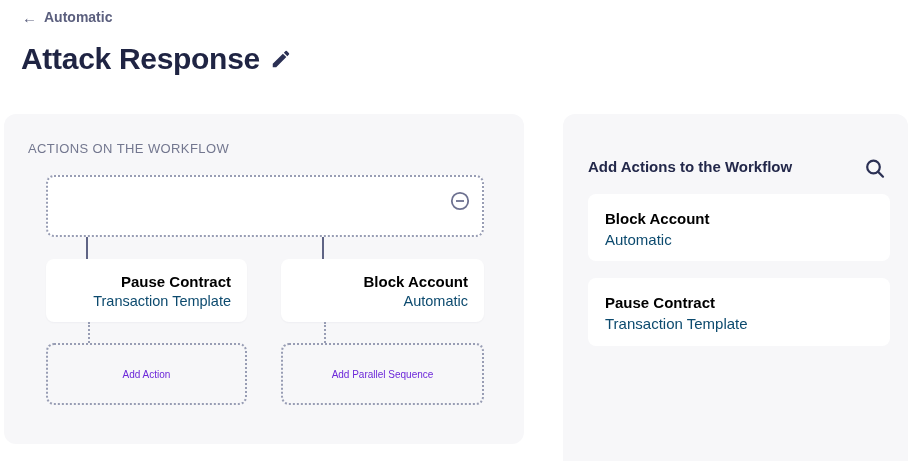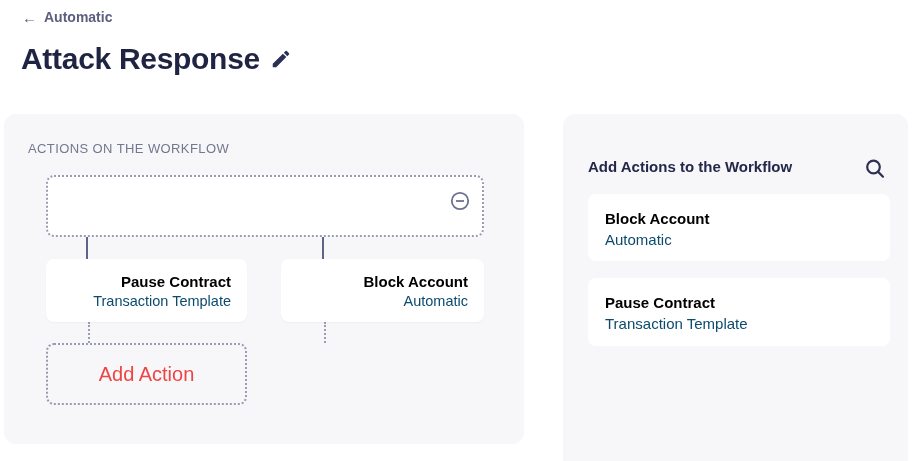--- a/index.html
+++ b/index.html
@@ -111,22 +111,22 @@
     color: #0c4a6e;
     line-height: 19px;
     margin-top: 1px;
   }
 
   .add-slot {
     position: absolute;
     border: 2px dotted #989db4;
     border-radius: 8px;
     display: flex; align-items: center; justify-content: center;
-    font-size: 20px;
-    color: #ef4444;
+    font-size: 10px;
+    color: #6d28d9;
     cursor: pointer;
     background: transparent;
   }
   .slot-a { left: 42px;  top: 229px; width: 201px; height: 62px; }
   .slot-b { left: 277px; top: 229px; width: 203px; height: 62px; }
 
   
   .actions-header {
     position: absolute;
     left: 25px; right: 22px; top: 44px;
@@ -196,20 +196,23 @@
       <div class="card-subtitle">Automatic</div>
     </div>
 
     <div class="connector-dotted conn-d1"></div>
     <div class="connector-dotted conn-d2"></div>
 
     <div class="add-slot slot-a">
       <span>Add Action</span>
     </div>
 
+    <div class="add-slot slot-b">
+      <span>Add Parallel Sequence</span>
+    </div>
   </section>
 
   <section class="panel actions-panel">
     <div class="actions-header">
       <span class="actions-title">Add Actions to the Workflow</span>
       <span class="search-icon">
         <svg width="22" height="22" viewBox="0 0 22 22" fill="none" stroke="#2b3054" stroke-width="2.2" stroke-linecap="round">
           <circle cx="9.5" cy="9" r="6.3"></circle>
           <line x1="14.2" y1="13.9" x2="19" y2="18.7"></line>
         </svg>

